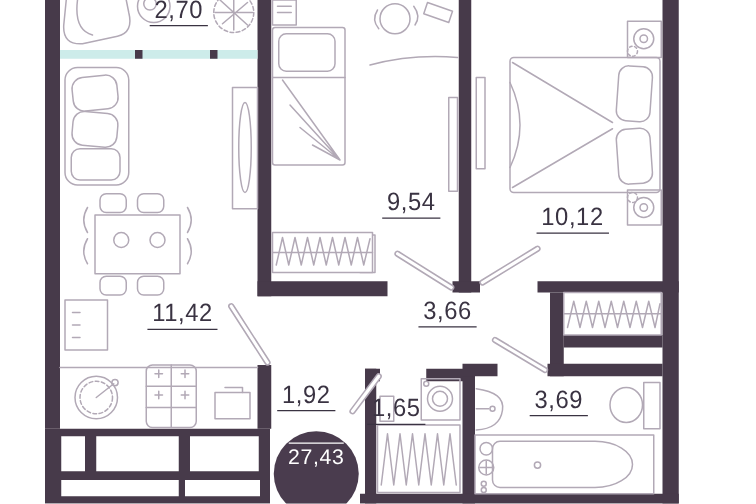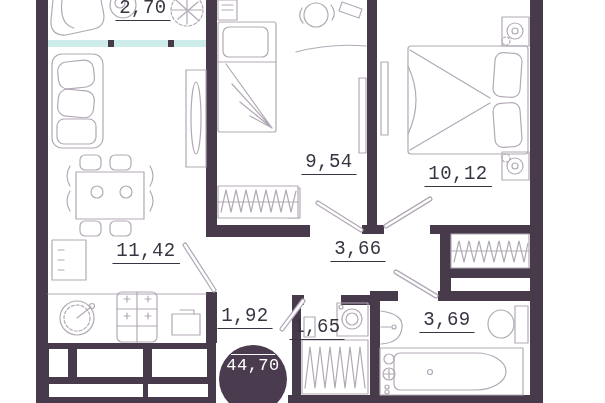--- a/index.html
+++ b/index.html
@@ -1,18 +1,18 @@
 <!DOCTYPE html>
 <html style="--wall: #473a4a; --window: #cdecea; --furniture-line: #b2a9b6; --label-text: #3a3342; --badge-bg: #4a3c4e; --badge-text: #ffffff; --background: #ffffff;"><head>
 <meta charset="utf-8">
 <style>
   html,body{margin:0;padding:0;background:#fff;}
   .plan{
     position:relative;width:605px;height:403px;background:var(--background,#fff);
-    overflow:hidden;font-family:Liberation Mono, monospace;
+    overflow:hidden;font-family:Liberation Sans, sans-serif;
   }
   .plan svg{position:absolute;left:0;top:0;}
   .w{fill:var(--wall,#473a4a);stroke:none;}
   .win{fill:var(--window,#cdecea);}
   .f{stroke:var(--furniture-line,#b2a9b6);stroke-width:1.2;fill:none;stroke-linecap:round;stroke-linejoin:round;}
   .ff{stroke:var(--furniture-line,#b2a9b6);stroke-width:1.2;fill:#fff;stroke-linecap:round;stroke-linejoin:round;}
   .doorA{stroke:var(--furniture-line,#b2a9b6);stroke-width:5;stroke-linecap:round;}
   .doorB{stroke:#fff;stroke-width:2.5;stroke-linecap:round;}
   .label{
     position:absolute;transform:translateX(-50%) scaleX(.95);
@@ -243,15 +243,15 @@
   <div class="label" style="left:329px;top:152px">9,54</div>
   <div class="label" style="left:458px;top:164px">10,12</div>
   <div class="label" style="left:146px;top:241px">11,42</div>
   <div class="label" style="left:358px;top:239px">3,66</div>
   <div class="label" style="left:245px;top:306px">1,92</div>
   <div class="label" style="left:317px;top:317px">1,65</div>
   <div class="label" style="left:447px;top:310px">3,69</div>
 
   <div class="badge">
     <div class="sep"></div>
-    <div class="ba">44,70</div>
+    <div class="ba">27,43</div>
   </div>
 </div>
 
 </body></html>

